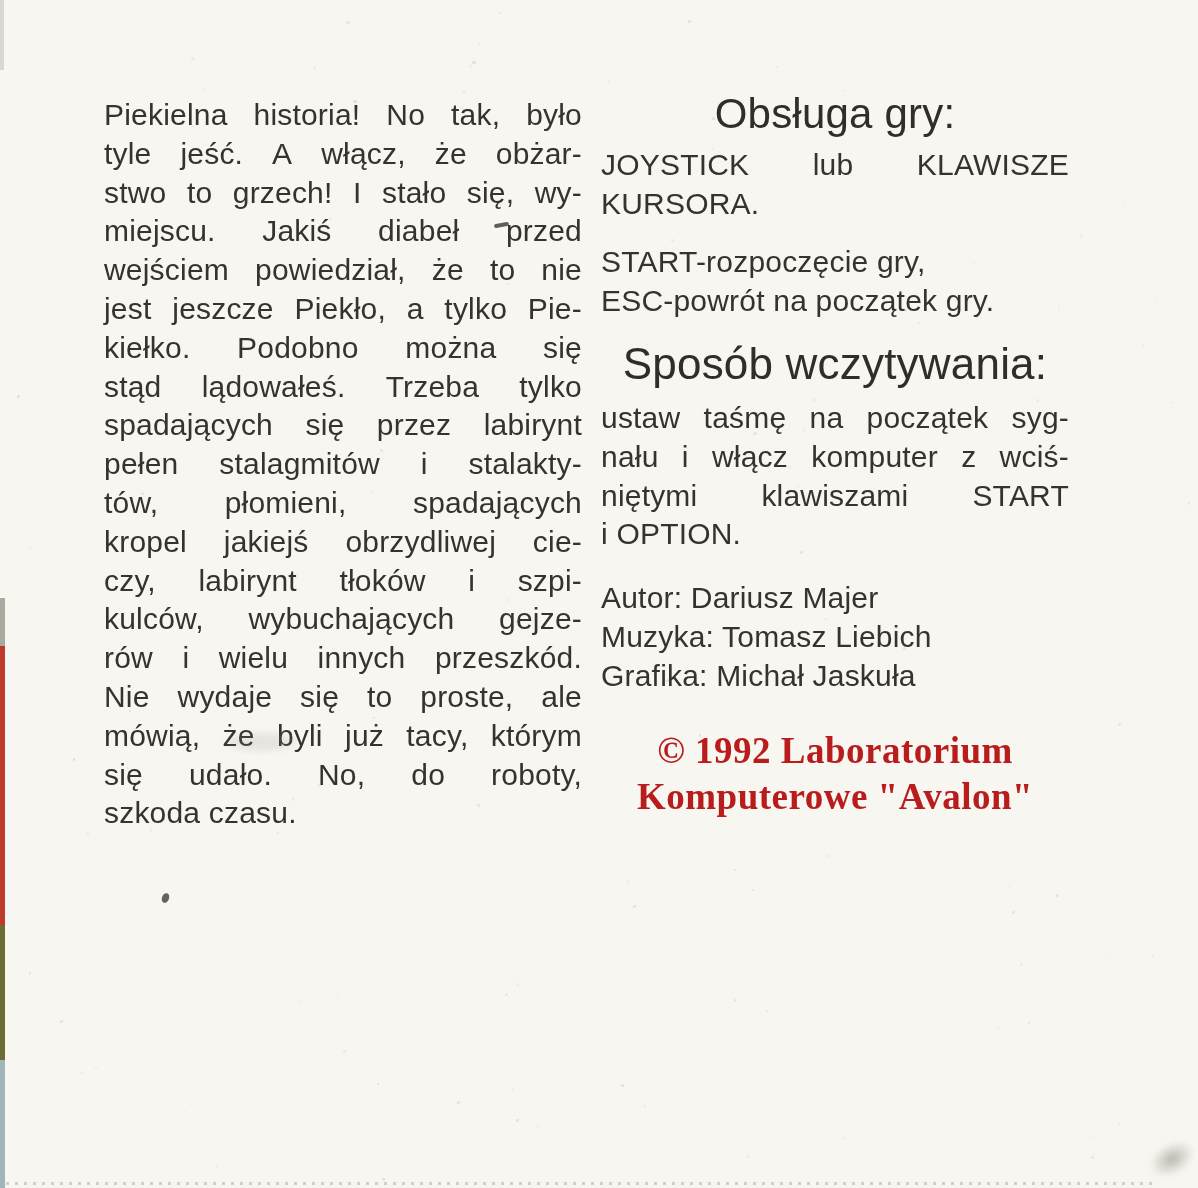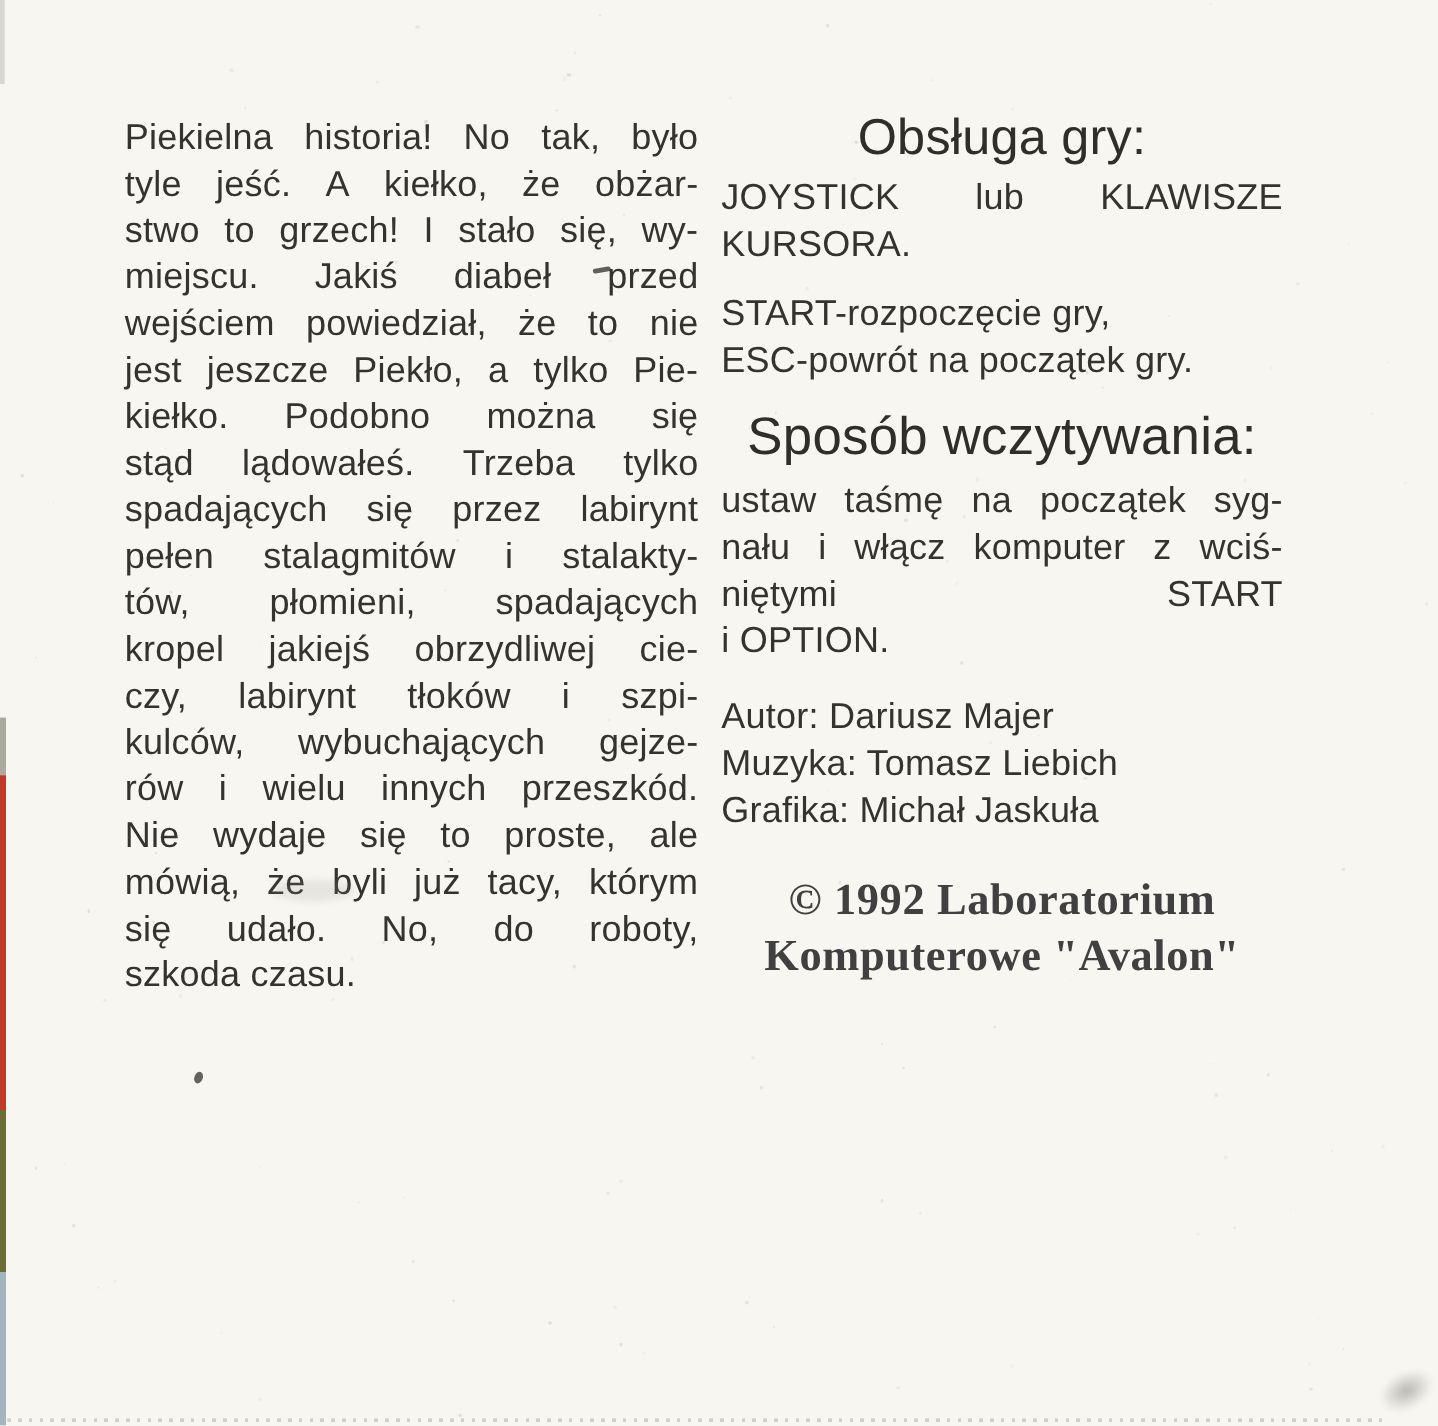--- a/index.html
+++ b/index.html
@@ -12,21 +12,21 @@
   .page{position:absolute;inset:0;}
   .section{position:absolute;}
   .line{height:38.8px;line-height:38.8px;font-size:30px;white-space:pre;letter-spacing:0.2px;}
   .line.just{display:flex;justify-content:space-between;}
   .line.just span{white-space:pre;}
   .heading{font-size:42px;line-height:52px;text-align:center;color:#2f2e29;letter-spacing:0.2px;}
   #loading-heading{font-size:44px;}
   .copyright .line{
     font-family:"Liberation Serif","DejaVu Serif",serif;
     font-weight:bold;font-size:37px;line-height:45.5px;height:45.5px;
-    text-align:center;color:#404040;letter-spacing:0.5px;
+    text-align:center;color:#b91c1c;letter-spacing:0.5px;
   }
   
   .edge{position:absolute;left:0;}
   #edge-top-gray{top:0;height:70px;width:4px;background:#c9c9c3;opacity:.65;}
   #edge-dark{top:598px;height:48px;width:5px;background:#8a8a7c;opacity:.7;}
   #edge-red{top:646px;height:279px;width:5px;}
   #edge-olive{top:925px;height:135px;width:5px;}
   #edge-slate{top:1060px;height:128px;width:5px;}
   
   #bottom-speckles{
@@ -52,21 +52,21 @@
   }
   .speck{position:absolute;border-radius:50%;}
 </style>
 </head>
 <body>
 
 <div class="page">
 
   <div class="section" id="story" style="left:104px;top:96px;width:478px;">
       <div class="line just"><span>Piekielna</span><span>historia!</span><span>No</span><span>tak,</span><span>było</span></div>
-      <div class="line just"><span>tyle</span><span>jeść.</span><span>A</span><span>kiełko,</span><span>że</span><span>obżar-</span></div>
+      <div class="line just"><span>tyle</span><span>jeść.</span><span>A</span><span>włącz,</span><span>że</span><span>obżar-</span></div>
       <div class="line just"><span>stwo</span><span>to</span><span>grzech!</span><span>I</span><span>stało</span><span>się,</span><span>wy-</span></div>
       <div class="line just"><span>miejscu.</span><span>Jakiś</span><span>diabeł</span><span>przed</span></div>
       <div class="line just"><span>wejściem</span><span>powiedział,</span><span>że</span><span>to</span><span>nie</span></div>
       <div class="line just"><span>jest</span><span>jeszcze</span><span>Piekło,</span><span>a</span><span>tylko</span><span>Pie-</span></div>
       <div class="line just"><span>kiełko.</span><span>Podobno</span><span>można</span><span>się</span></div>
       <div class="line just"><span>stąd</span><span>lądowałeś.</span><span>Trzeba</span><span>tylko</span></div>
       <div class="line just"><span>spadających</span><span>się</span><span>przez</span><span>labirynt</span></div>
       <div class="line just"><span>pełen</span><span>stalagmitów</span><span>i</span><span>stalakty-</span></div>
       <div class="line just"><span>tów,</span><span>płomieni,</span><span>spadających</span></div>
       <div class="line just"><span>kropel</span><span>jakiejś</span><span>obrzydliwej</span><span>cie-</span></div>
@@ -89,21 +89,21 @@
   <div class="section" id="controls-lines" style="left:601px;top:146px;width:468px;">
       <div class="line just"><span>JOYSTICK</span><span>lub</span><span>KLAWISZE</span></div>
       <div class="line">KURSORA.</div>
     </div>
 
   <div class="section heading" id="loading-heading" style="left:601px;top:338px;width:468px;">Sposób wczytywania:</div>
 
   <div class="section" id="loading-lines" style="left:601px;top:399px;width:468px;">
       <div class="line just"><span>ustaw</span><span>taśmę</span><span>na</span><span>początek</span><span>syg-</span></div>
       <div class="line just"><span>nału</span><span>i</span><span>włącz</span><span>komputer</span><span>z</span><span>wciś-</span></div>
-      <div class="line just"><span>niętymi</span><span>START</span></div>
+      <div class="line just"><span>niętymi</span><span>klawiszami</span><span>START</span></div>
       <div class="line">i OPTION.</div>
     </div>
 
   <div class="section" id="credits-lines" style="left:601px;top:579px;width:468px;">
       <div class="line">Autor: Dariusz Majer</div>
       <div class="line">Muzyka: Tomasz Liebich</div>
       <div class="line">Grafika: Michał Jaskuła</div>
     </div>
 
   <div class="section copyright" id="copyright" style="left:601px;top:728px;width:468px;">

